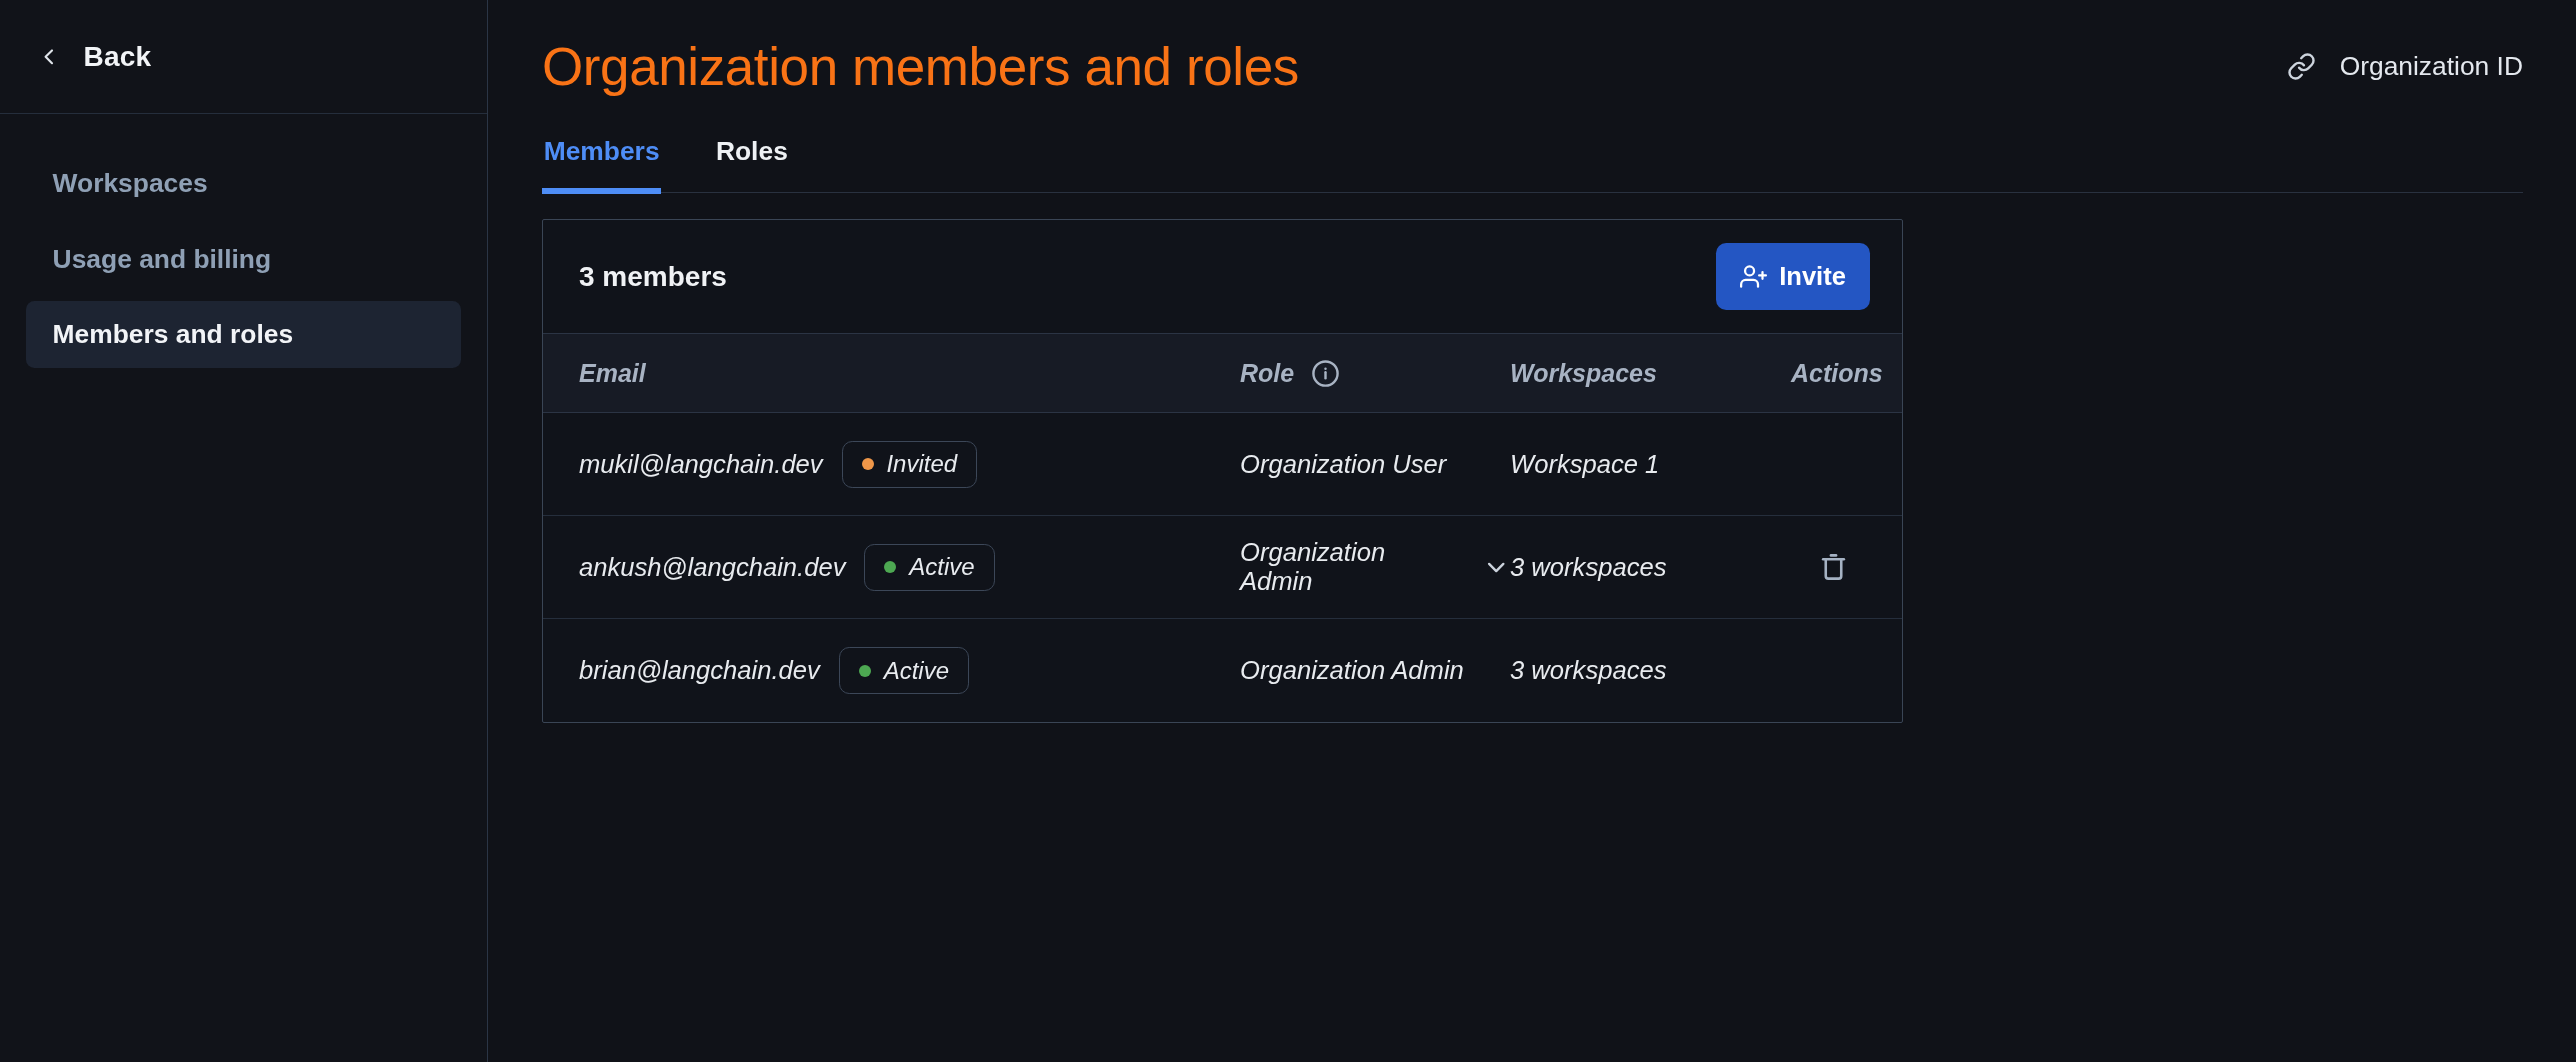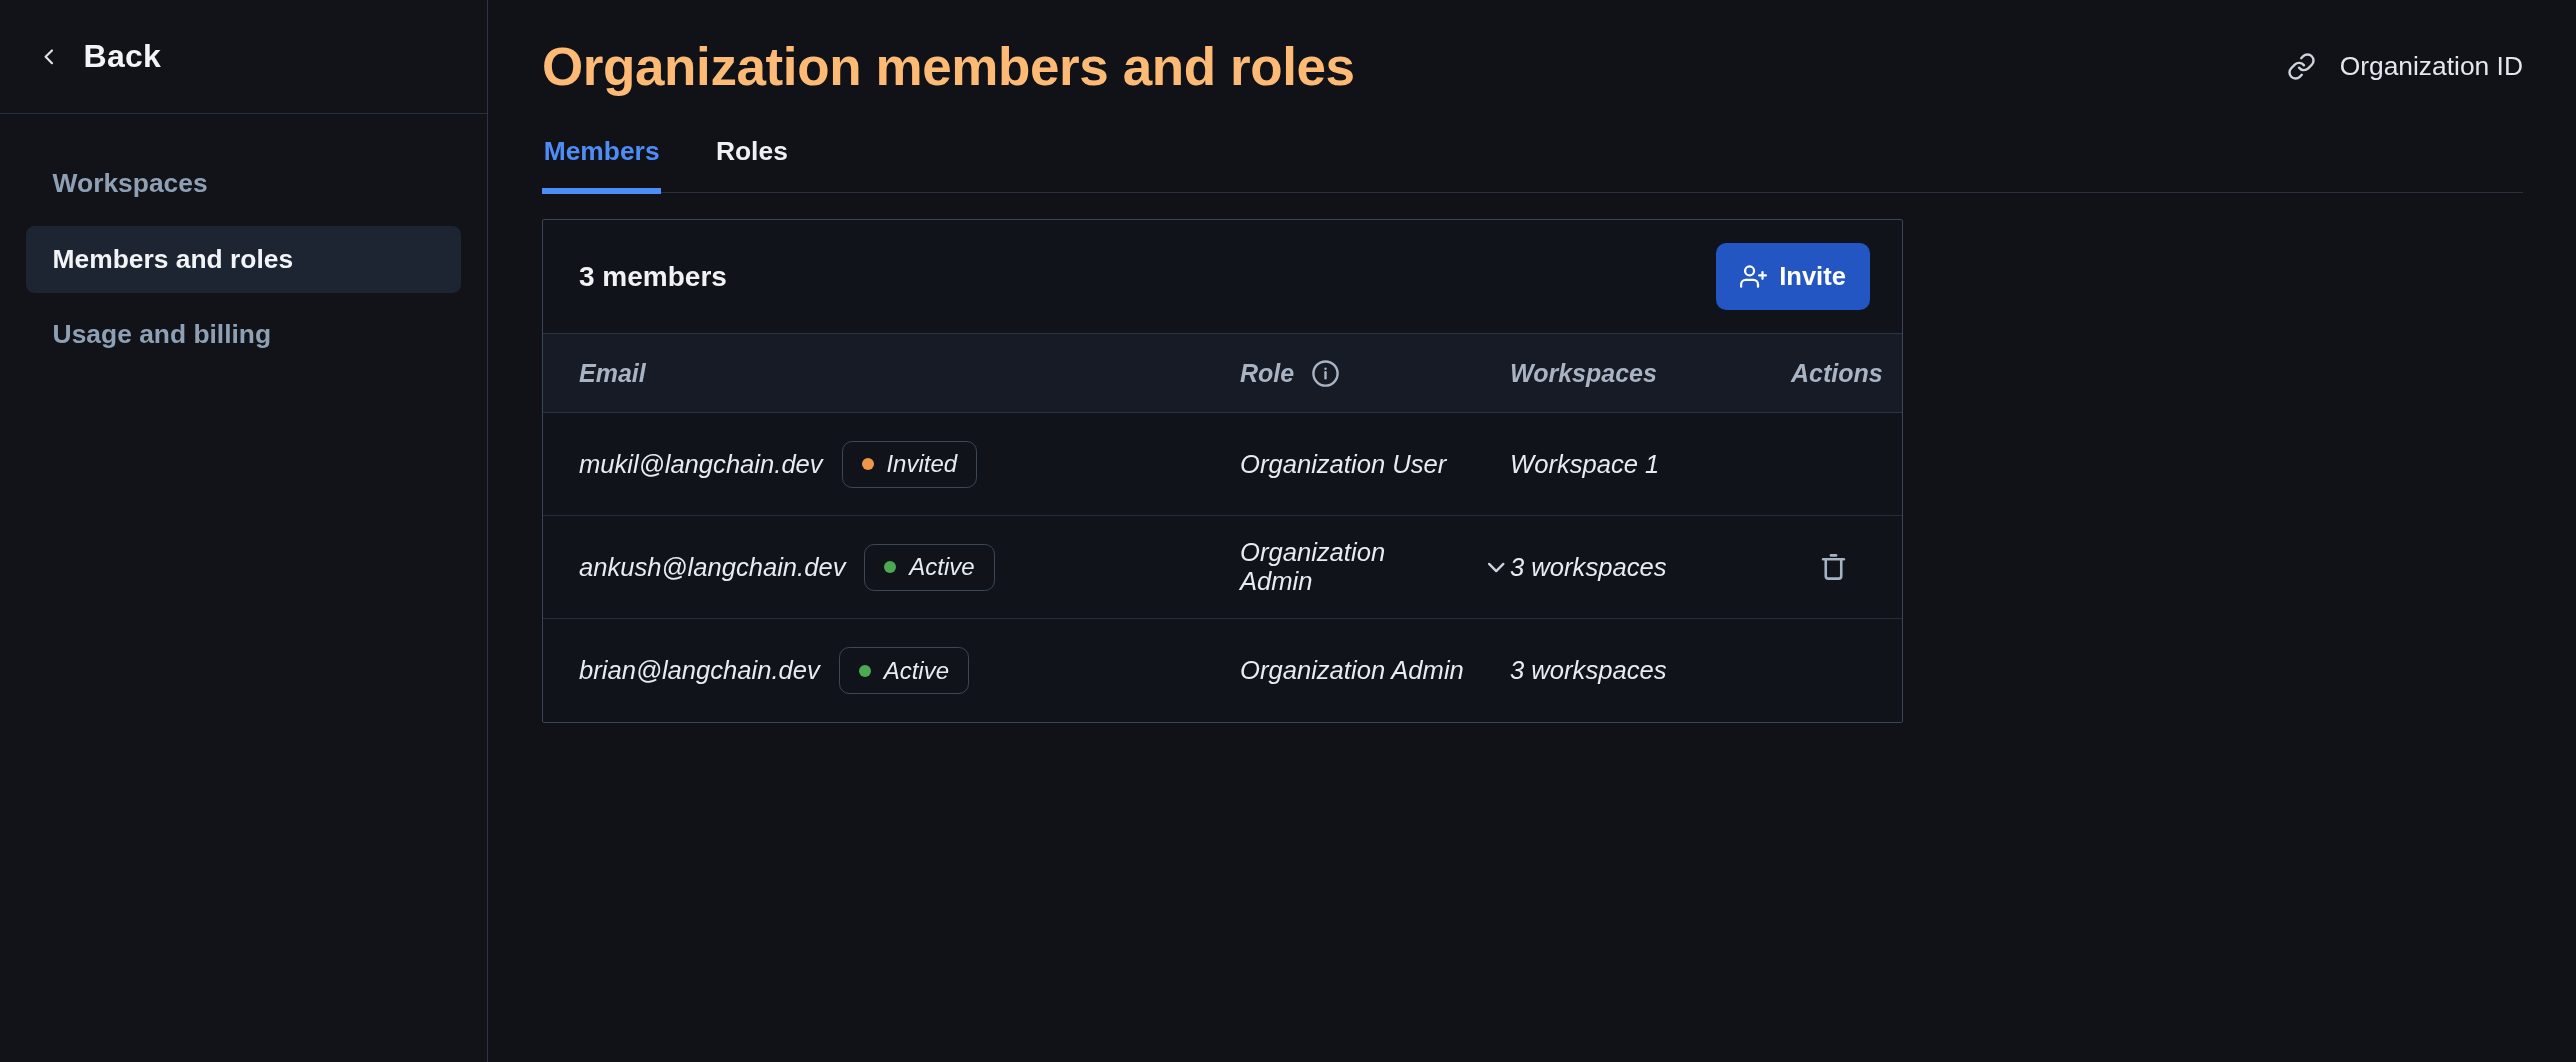--- a/index.html
+++ b/index.html
@@ -24,39 +24,39 @@
   .back-row {
     height: 114px;
     display: flex;
     align-items: center;
     gap: 22px;
     padding-left: 36px;
     border-bottom: 1.7px solid #252e3c;
     cursor: pointer;
   }
   .back-row svg { width: 25.6px; height: 25.6px; stroke: #dfe4ea; }
-  .back-label { font-size: 32px; font-weight: 700; color: #f2f4f7; letter-spacing: 0.2px; }
+  .back-label { font-size: 28px; font-weight: 700; color: #f2f4f7; letter-spacing: 0.2px; }
   .nav { margin-top: 36px; display: flex; flex-direction: column; gap: 8.5px; padding: 0 25.6px; }
   .nav-item {
     height: 67px;
     border-radius: 8.5px;
     display: flex;
     align-items: center;
     padding-left: 27px;
     font-size: 26.4px;
     font-weight: 700;
     color: #8fa0b5;
     cursor: pointer;
   }
   .nav-item.active { background: #1d2432; color: #f2f4f7; }
 
   
   .main { flex: 1; padding: 36px 53px 0 54px; }
   .main-header { display: flex; align-items: center; justify-content: space-between; }
-  .page-title { font-size: 53px; font-weight: 700; color: #fdba74; letter-spacing: -0.4px; }
+  .page-title { font-size: 53px; font-weight: 400; color: #f97316; letter-spacing: -0.4px; }
   .org-id {
     display: flex; align-items: center; gap: 24px;
     font-size: 26.4px; color: #e4e8ee; cursor: pointer;
   }
   .org-id svg { width: 29px; height: 29px; stroke: #cdd4dd; }
 
   
   .tabs { margin-top: 39px; display: flex; gap: 53px; border-bottom: 1.7px solid #29313f; }
   .tab {
     font-size: 26.4px; font-weight: 700; padding: 0 1.7px 20.5px 1.7px;
@@ -135,25 +135,25 @@
   <div class="back-row">
     <svg viewBox="0 0 24 24" fill="none" stroke-width="2" stroke-linecap="round" stroke-linejoin="round">
         <polyline points="15 18 9 12 15 6"></polyline>
       </svg>
     <span class="back-label">Back</span>
   </div>
   <nav class="nav">
     <div class="nav-item">
       <span>Workspaces</span>
     </div>
+    <div class="nav-item">
+      <span>Usage and billing</span>
+    </div>
     <div class="nav-item active">
       <span>Members and roles</span>
-    </div>
-    <div class="nav-item">
-      <span>Usage and billing</span>
     </div>
   </nav>
 </aside>
 
 <main class="main">
 
   <div class="main-header">
     <h1 class="page-title">Organization members and roles</h1>
     <div class="org-id">
       <svg viewBox="0 0 24 24" fill="none" stroke-width="2" stroke-linecap="round" stroke-linejoin="round">

